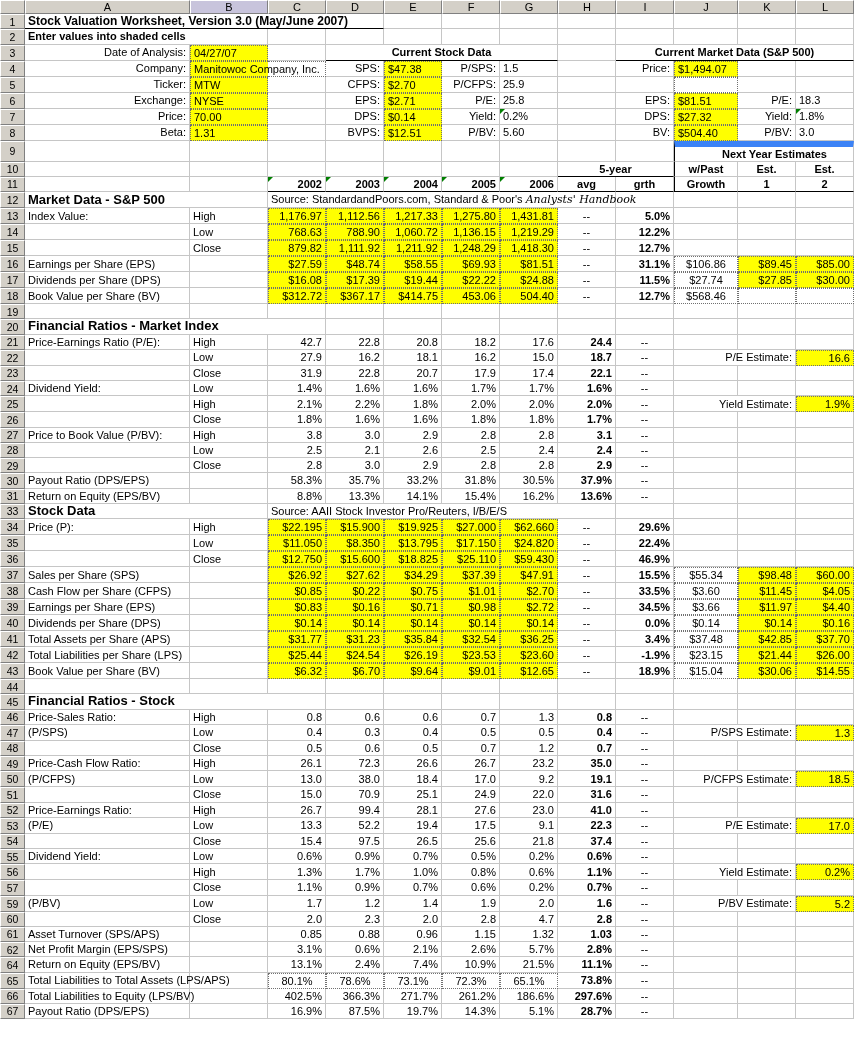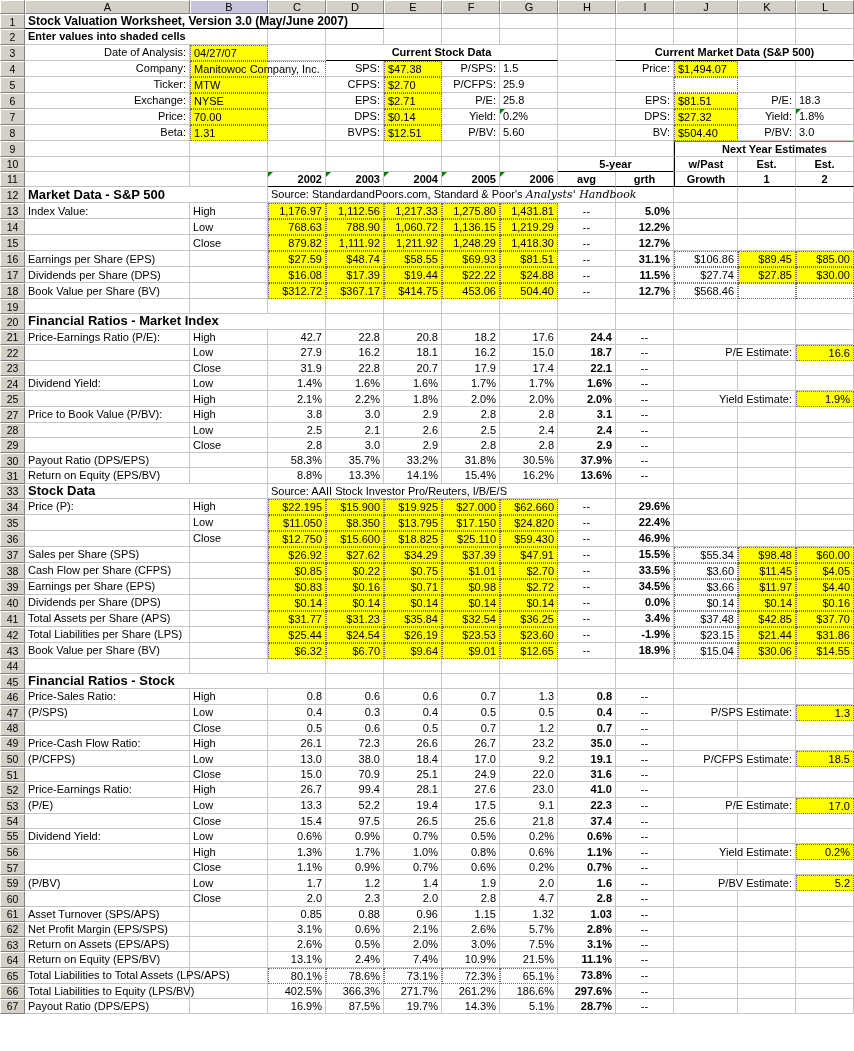--- a/index.html
+++ b/index.html
@@ -16,25 +16,25 @@
     font-weight:normal; text-align:center; color:#000; padding:0; line-height:12px;
   }
   tbody th { font-size:10.5px; }
   th.hl { background:var(--header-selected); }
   td { border-right:1px solid var(--gridline); border-bottom:1px solid var(--gridline);
        position:relative; line-height:14px; text-align:left; color:#000; }
   td.n { text-align:right; }
   td.c { text-align:center; }
   td.b { font-weight:bold; }
   td.y { background:var(--input-fill); border:1px dotted #707070; }
-  td.d { border:1px dotted #707070; }
+  td.d { border:1px dotted #707070;text-align:center; }
   td.nr { border-right:none; }
   td.nl { border-left:none; }
   td.bb { border-bottom:1px solid #000; }
-  td.bt { border-top:1px solid #3b82f6;padding-left:24px; }
+  td.bt { border-top:6px solid #3b82f6;padding-left:24px; }
   td.bl { border-left:1px solid #000; }
   td.sec { font-weight:bold; font-size:13px;margin-left:13px; }
   td.ttl { font-size:12px; }
   td.sel { outline:2px solid #000; outline-offset:-2px; }
   td.sel::after { content:""; position:absolute; right:-1px; bottom:-1px; width:4px; height:4px;
                   background:#000; border-left:1px solid #fff; border-top:1px solid #fff; }
   .corner-tri { position:absolute; left:0; top:0; width:0; height:0;
                 border-top:5px solid var(--error-indicator); border-right:5px solid transparent; }
   .t2 { font-style:italic; font-family:"DejaVu Serif", serif;margin-top:12px; }
 </style>
@@ -422,20 +422,35 @@
           <td class="n">2.2%</td>
           <td class="n">1.8%</td>
           <td class="n">2.0%</td>
           <td class="n">2.0%</td>
           <td class="b n">2.0%</td>
           <td class="c">--</td>
           <td colspan="2" class="n">Yield Estimate:</td>
           <td class="y n">1.9%</td>
         </tr>
         <tr>
+          <th>26</th>
+          <td></td>
+          <td>Close</td>
+          <td class="n">1.8%</td>
+          <td class="n">1.6%</td>
+          <td class="n">1.6%</td>
+          <td class="n">1.8%</td>
+          <td class="n">1.8%</td>
+          <td class="b n">1.7%</td>
+          <td class="c">--</td>
+          <td></td>
+          <td></td>
+          <td></td>
+        </tr>
+        <tr>
           <th>27</th>
           <td>Price to Book Value (P/BV):</td>
           <td>High</td>
           <td class="n">3.8</td>
           <td class="n">3.0</td>
           <td class="n">2.9</td>
           <td class="n">2.8</td>
           <td class="n">2.8</td>
           <td class="b n">3.1</td>
           <td class="c">--</td>
@@ -638,21 +653,21 @@
           <td></td>
           <td class="y n">$25.44</td>
           <td class="y n">$24.54</td>
           <td class="y n">$26.19</td>
           <td class="y n">$23.53</td>
           <td class="y n">$23.60</td>
           <td class="c">--</td>
           <td class="b n">-1.9%</td>
           <td class="d n">$23.15</td>
           <td class="y n">$21.44</td>
-          <td class="y n">$31.86</td>
+          <td class="y n">$26.00</td>
         </tr>
         <tr>
           <th>43</th>
           <td>Book Value per Share (BV)</td>
           <td></td>
           <td class="y n">$6.32</td>
           <td class="y n">$6.70</td>
           <td class="y n">$9.64</td>
           <td class="y n">$9.01</td>
           <td class="y n">$12.65</td>
@@ -919,35 +934,20 @@
           <td class="n">2.1%</td>
           <td class="n">2.6%</td>
           <td class="n">5.7%</td>
           <td class="b n">2.8%</td>
           <td class="c">--</td>
           <td></td>
           <td></td>
           <td></td>
         </tr>
         <tr>
-          <th>63</th>
-          <td>Return on Assets (EPS/APS)</td>
-          <td></td>
-          <td class="n">2.6%</td>
-          <td class="n">0.5%</td>
-          <td class="n">2.0%</td>
-          <td class="n">3.0%</td>
-          <td class="n">7.5%</td>
-          <td class="b n">3.1%</td>
-          <td class="c">--</td>
-          <td></td>
-          <td></td>
-          <td></td>
-        </tr>
-        <tr>
           <th>64</th>
           <td>Return on Equity (EPS/BV)</td>
           <td></td>
           <td class="n">13.1%</td>
           <td class="n">2.4%</td>
           <td class="n">7.4%</td>
           <td class="n">10.9%</td>
           <td class="n">21.5%</td>
           <td class="b n">11.1%</td>
           <td class="c">--</td>

